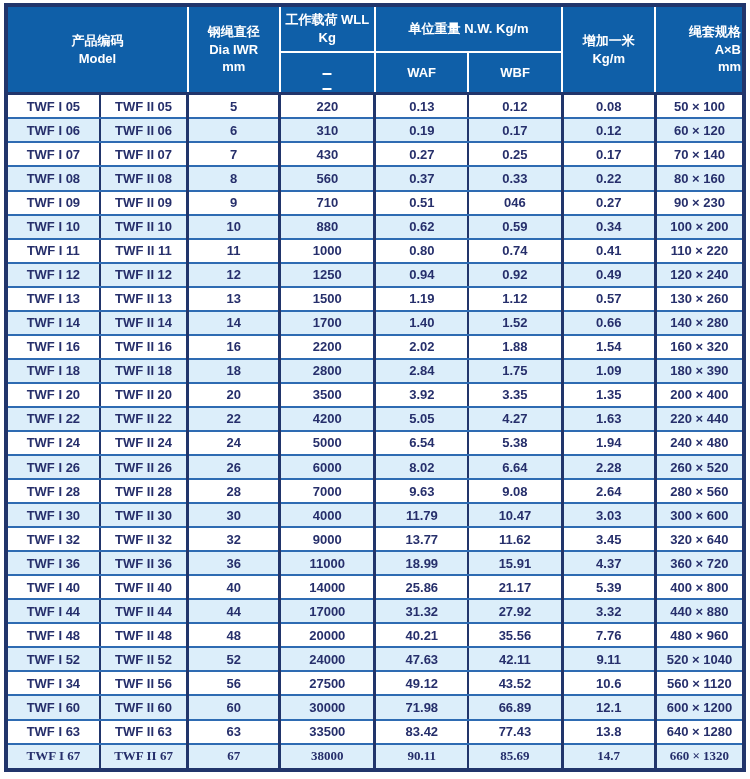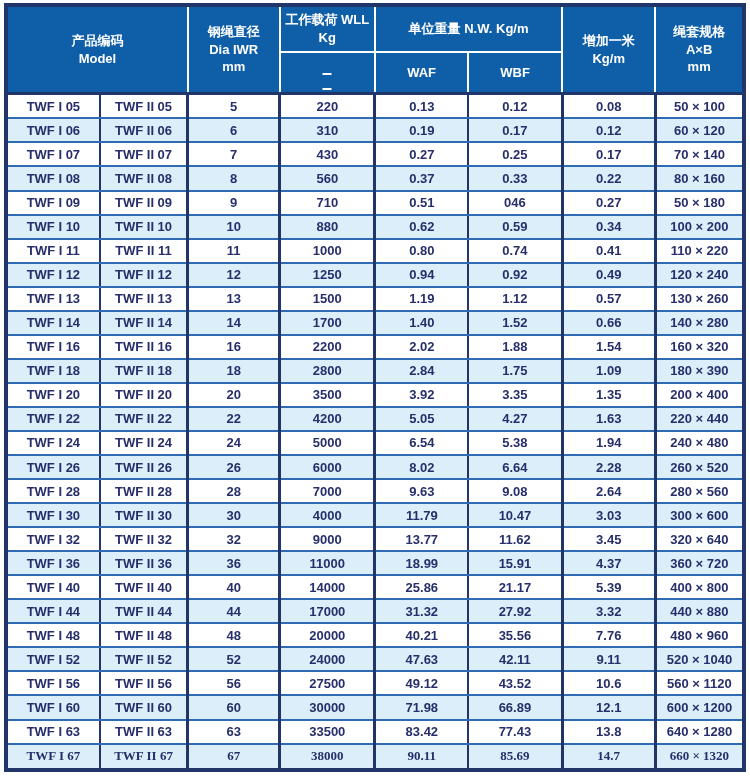--- a/index.html
+++ b/index.html
@@ -38,21 +38,21 @@
     font-weight: bold;
     font-size: 13px;
     line-height: 1.35;
     text-align: center;
     vertical-align: middle;
     white-space: pre-line;
     padding: 2px 1px;
     border-right: 2px solid #ffffff;
     border-bottom: 3px solid #21356b;
   }
-  thead th.last-col { border-right: none; }
+  thead th.last-col { border-right: none; text-align: right; }
   thead th.split-top { border-bottom: 2px solid #ffffff; height: 40px; }
   thead tr.tier1 { height: 44px; }
   thead tr.tier2 { height: 41px; }
   
   tbody td {
     background: #ffffff;
     color: #262f6b;
     font-weight: bold;
     font-size: 13px;
     text-align: center;
@@ -174,21 +174,21 @@
             <td>80 × 160</td>
           </tr>
           <tr>
             <td>TWF I 09</td>
             <td>TWF II 09</td>
             <td>9</td>
             <td>710</td>
             <td>0.51</td>
             <td>046</td>
             <td>0.27</td>
-            <td>50 × 180</td>
+            <td>90 × 230</td>
           </tr>
           <tr>
             <td>TWF I 10</td>
             <td>TWF II 10</td>
             <td>10</td>
             <td>880</td>
             <td>0.62</td>
             <td>0.59</td>
             <td>0.34</td>
             <td>100 × 200</td>
@@ -367,21 +367,21 @@
             <td>TWF I 52</td>
             <td>TWF II 52</td>
             <td>52</td>
             <td>24000</td>
             <td>47.63</td>
             <td>42.11</td>
             <td>9.11</td>
             <td>520 × 1040</td>
           </tr>
           <tr>
-            <td>TWF I 56</td>
+            <td>TWF I 34</td>
             <td>TWF II 56</td>
             <td>56</td>
             <td>27500</td>
             <td>49.12</td>
             <td>43.52</td>
             <td>10.6</td>
             <td>560 × 1120</td>
           </tr>
           <tr>
             <td>TWF I 60</td>

